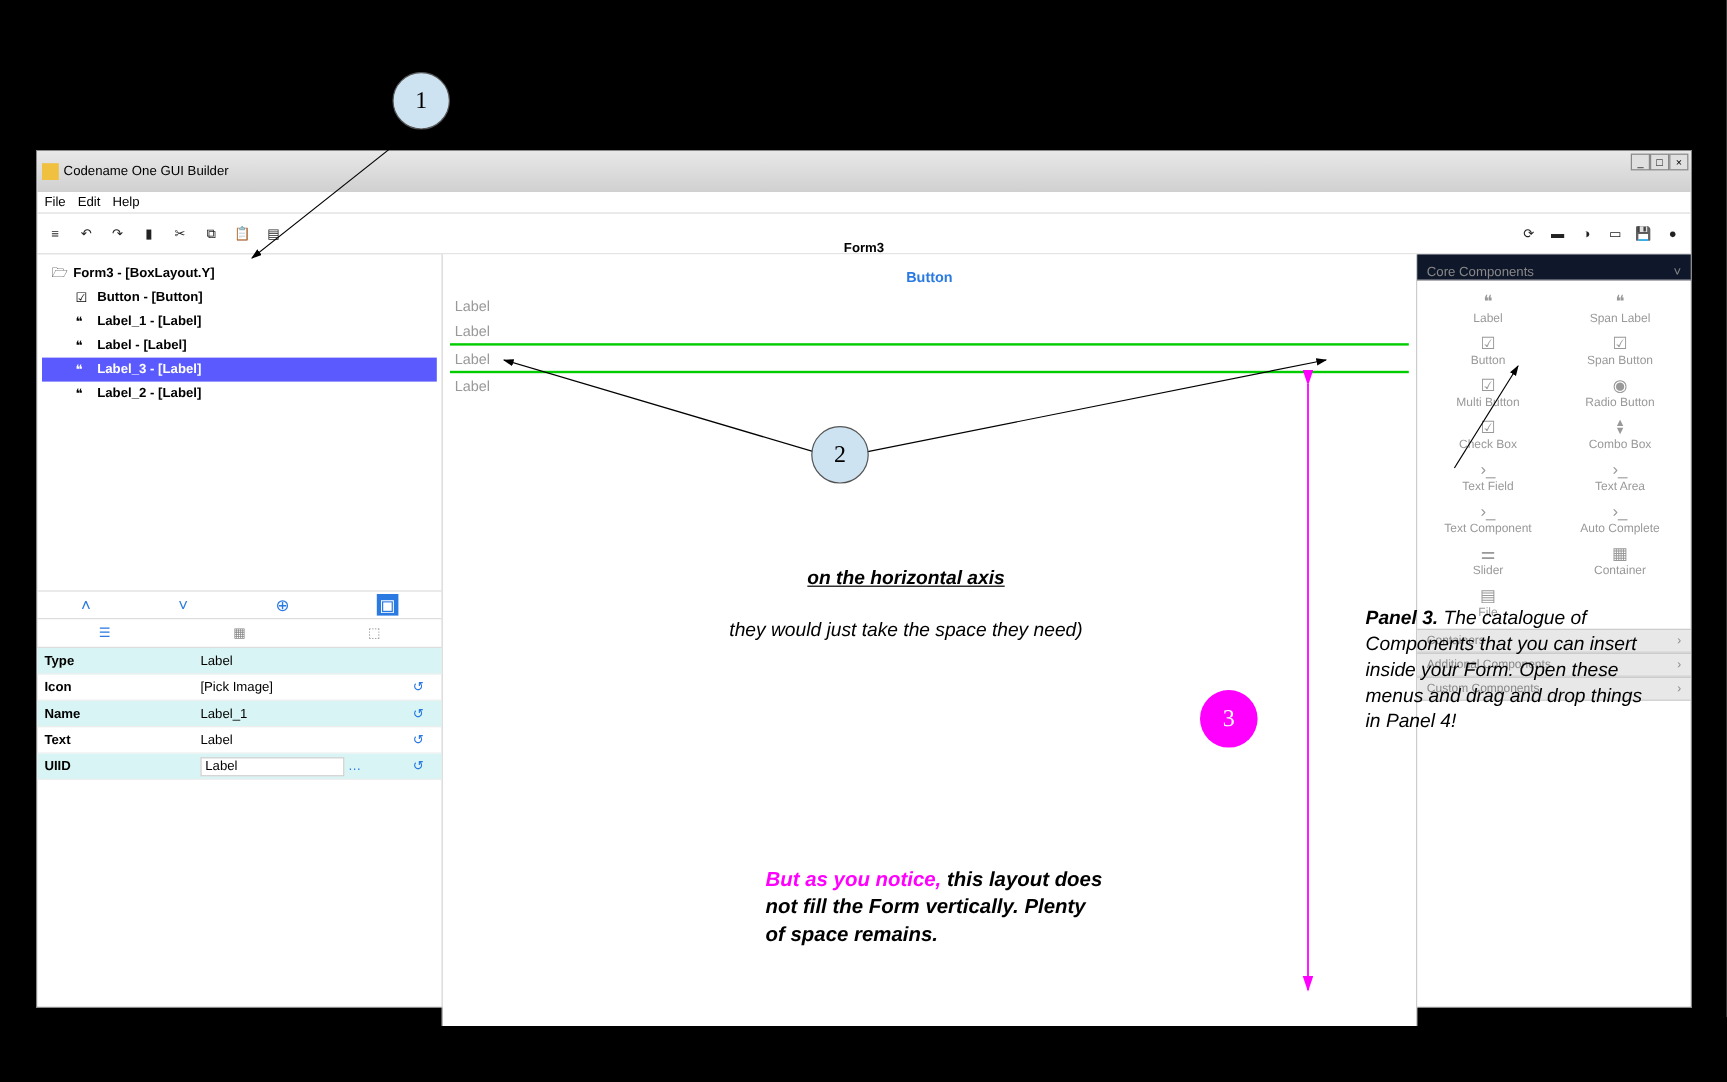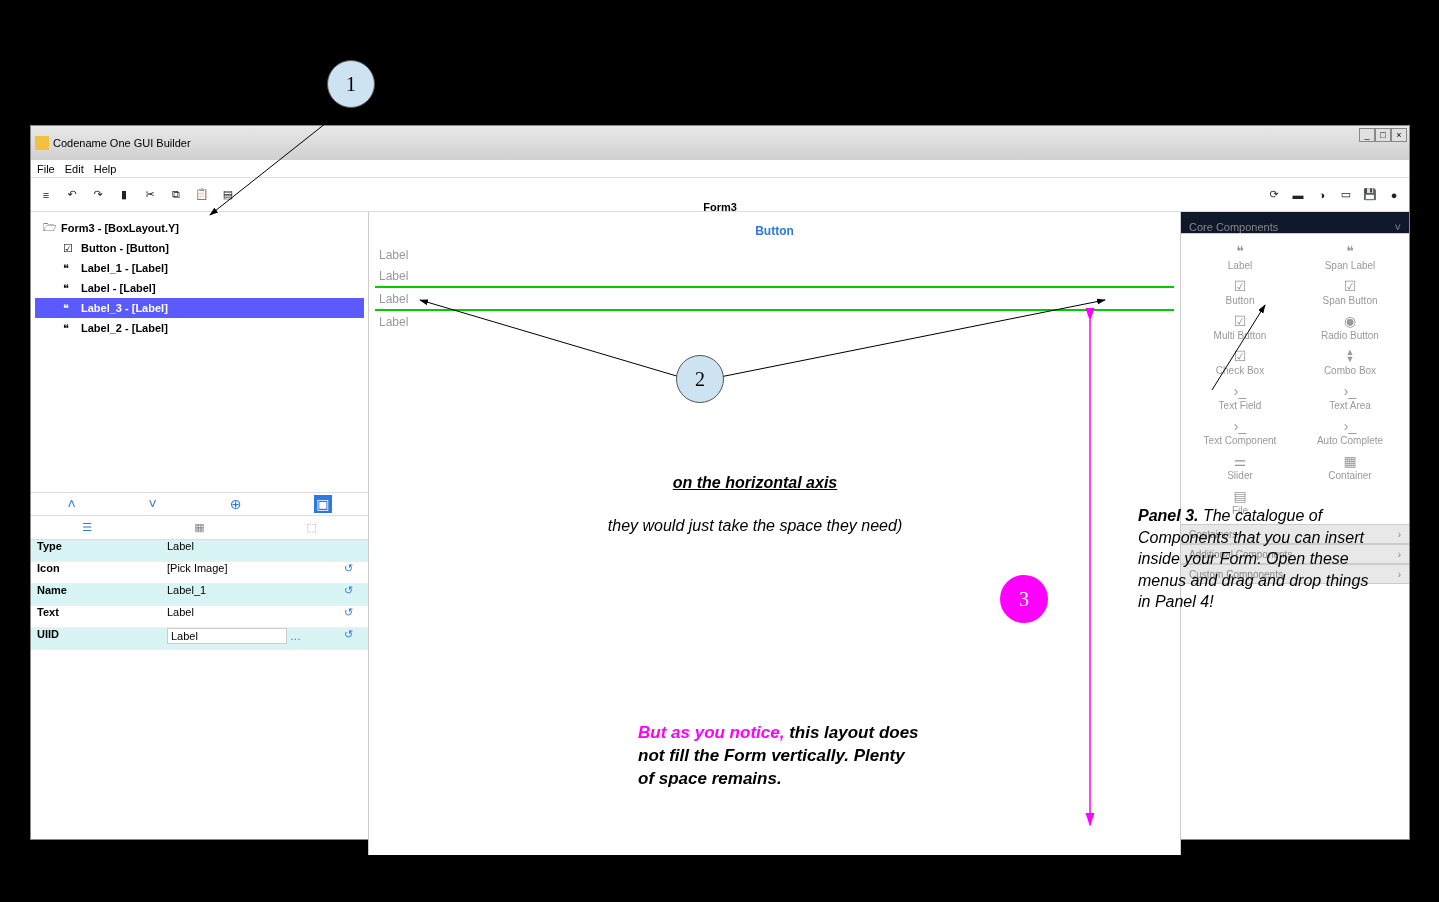--- a/index.html
+++ b/index.html
@@ -20,21 +20,21 @@
 .tree-row { display: flex; align-items: center; height: 20px; padding-left: 8px; gap: 4px; cursor: pointer; }
 .tree-row.indent { padding-left: 28px; }
 .tree-row.selected { background: #5a5aff; color: #fff; }
 .tree-icon { width: 14px; display: inline-block; }
 .nav-buttons { height: 24px; display: flex; align-items: center; justify-content: space-around; border-top: 1px solid #ddd; border-bottom: 1px solid #ddd; }
 .nav-buttons span { color: #2a7ae2; cursor: pointer; font-size: 14px; }
 .prop-tabs { height: 24px; display: flex; border-bottom: 1px solid #ddd; }
 .prop-tabs div { flex: 1; display: flex; align-items: center; justify-content: center; color: #888; cursor: pointer; }
 .prop-tabs div.active { color: #2a7ae2; }
 .prop-table { flex: 1; overflow: auto; }
-.prop-row { display: flex; height: 22px; border-bottom: 1px solid #eee; padding: 0 6px; }
+.prop-row { display: flex; height: 22px; align-items: center; border-bottom: 1px solid #eee; padding: 0 6px; }
 .prop-row.alt { background: #d8f4f4; }
 .prop-row .k { width: 130px; font-weight: bold; }
 .prop-row .v { flex: 1; }
 .prop-row .reset { width: 18px; color: #2a7ae2; }
 .prop-row input { border: 1px solid #ccc; padding: 1px 3px; width: 120px; font-size: 11px; }
 .bottom-tabs { height: 22px; display: flex; border-top: 1px solid #ddd; }
 .bottom-tabs div { flex: 1; text-align: center; line-height: 22px; font-size: 11px; color: #888; cursor: pointer; }
 .bottom-tabs div.active { color: #2a7ae2; }
 .canvas { flex: 1; background: #fff; border-right: 1px solid #ccc; position: relative; padding: 6px; }
 .canvas-button { text-align: center; color: #2a7ae2; font-weight: bold; padding: 6px 0; font-size: 12px; }

